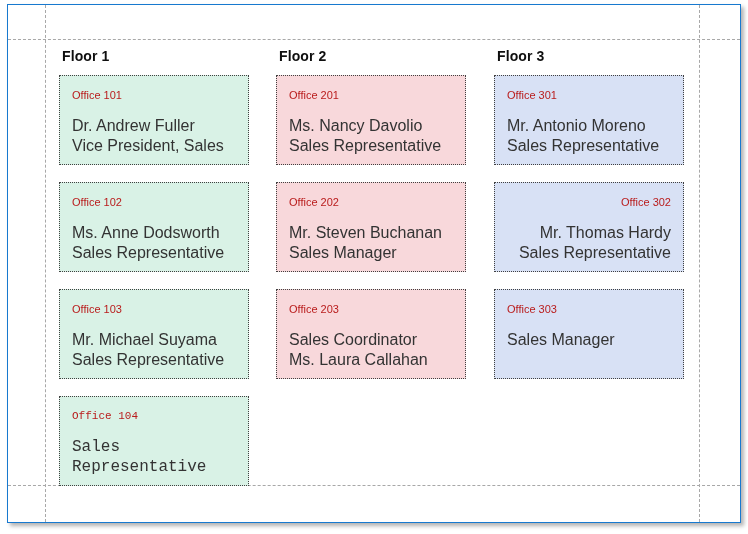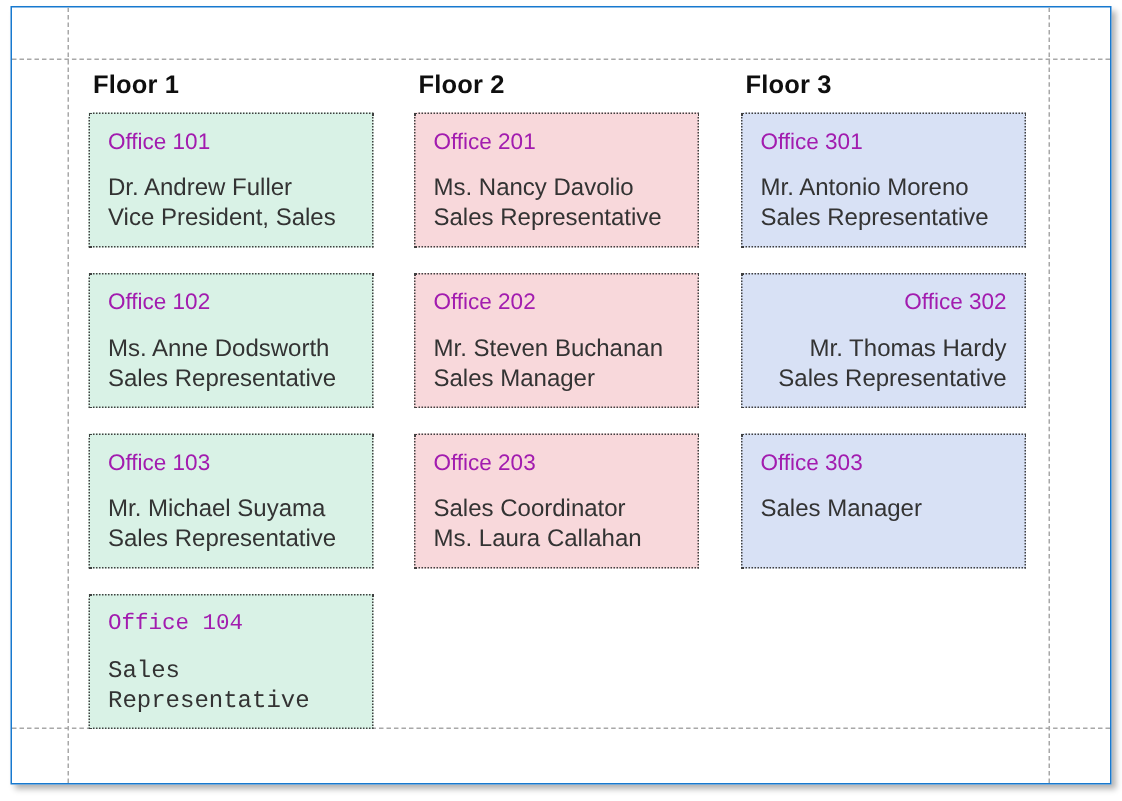--- a/index.html
+++ b/index.html
@@ -50,39 +50,39 @@
   .column {
     position: absolute;
     top: 43px;
     width: 190px;
   }
   .col-1 { left: 51px; }
   .col-2 { left: 268px; }
   .col-3 { left: 486px; }
 
   .floor-header {
-    font-size: 17px;
+    font-size: 14px;
     font-weight: bold;
     color: #0f0f0f;
     line-height: 17px;
     margin: 0 0 10px 3px;
     letter-spacing: 0.1px;
   }
   .card {
     box-sizing: border-box;
     width: 190px;
     height: 90px;
     border: 1px dotted #404040;
     padding: 9px 12px 0 12px;
     margin-bottom: 17px;
   }
   .office-no {
-    font-size: 15px;
+    font-size: 11px;
     line-height: 20px;
-    color: #a21caf;
+    color: #b91c1c;
     margin: 0 0 11px 0;
   }
   .office-line {
     font-size: 16px;
     line-height: 20px;
     color: #333333;
     margin: 0;
   }
 </style>
 </head>

